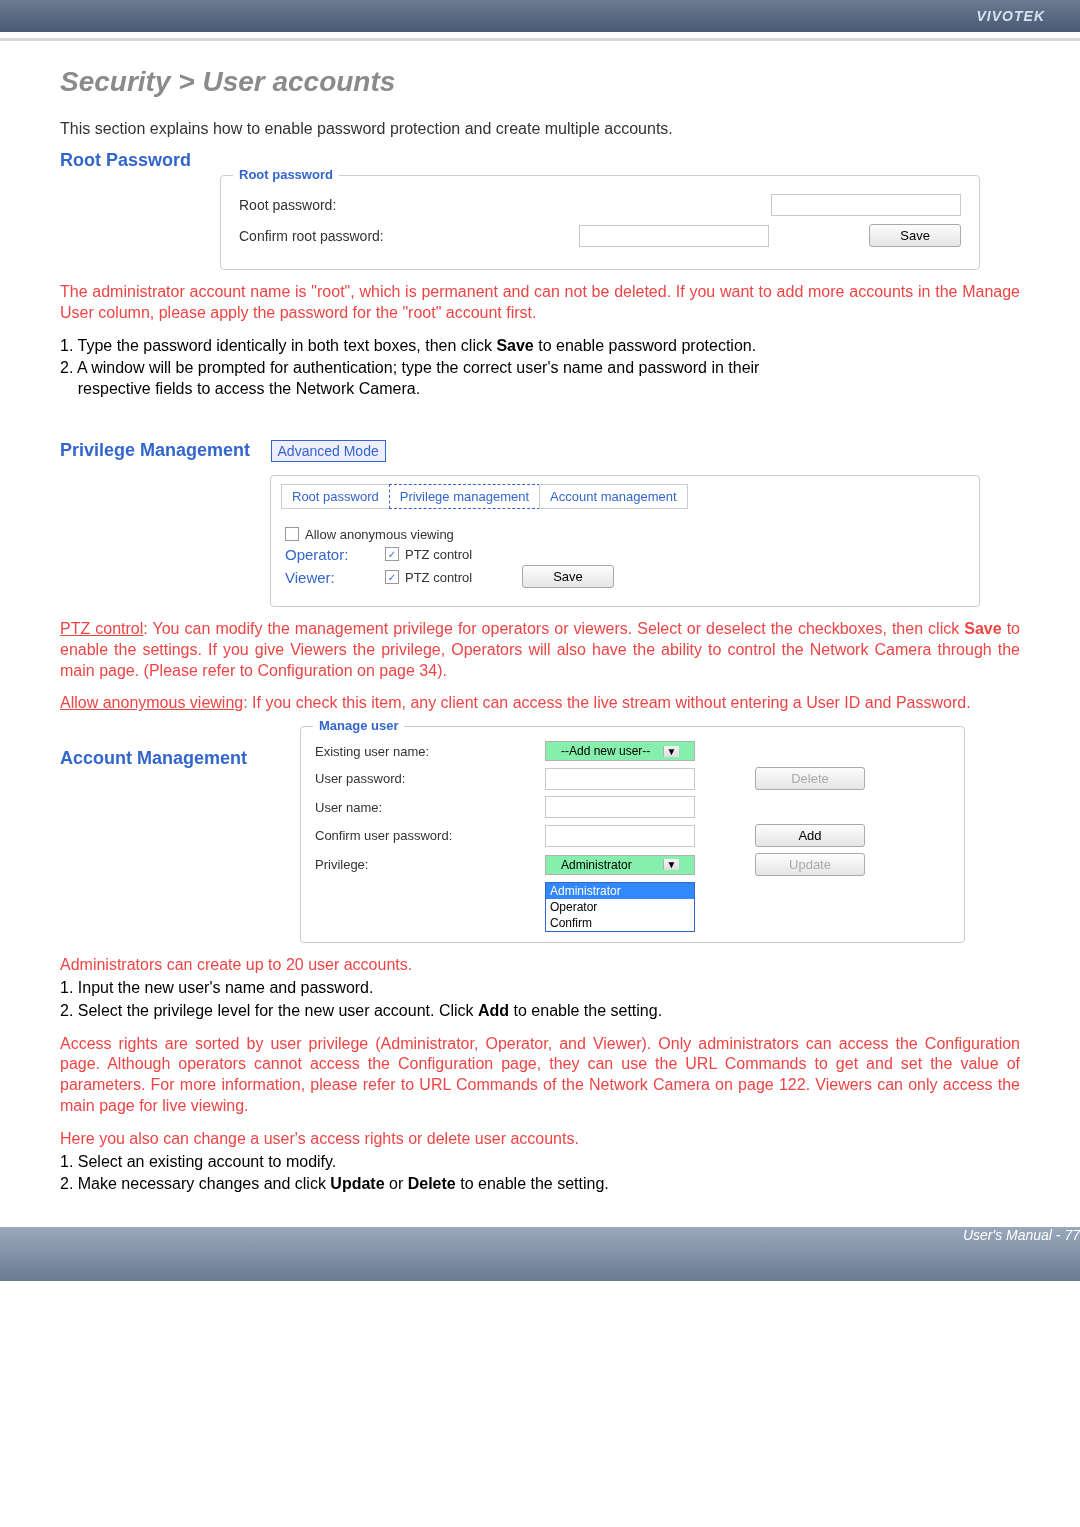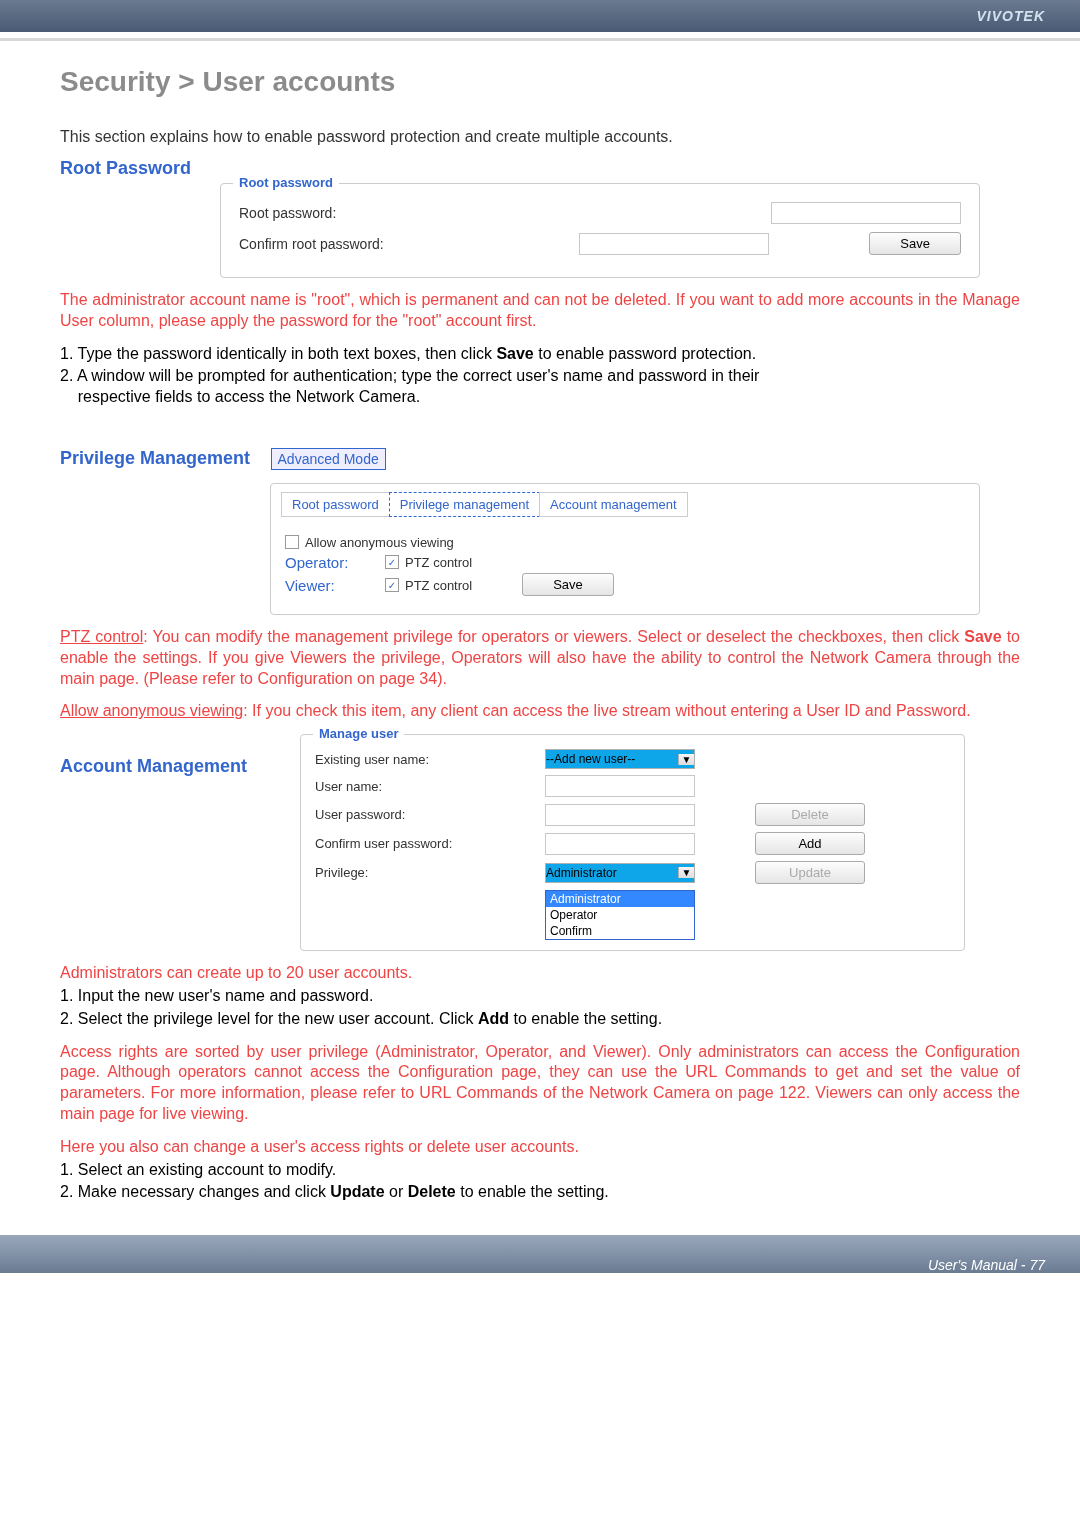--- a/index.html
+++ b/index.html
@@ -33,21 +33,22 @@
       background: #d8d8d8;
       margin: 6px 0 0 0;
     }
     .content {
       padding: 25px 60px 20px 60px;
     }
     h1 {
       color: #8b8b8b;
       font-size: 28px;
       font-weight: bold;
-      margin-bottom: 30px;
+      margin-bottom: 22px;
+      font-style: italic;
     }
     p.intro {
       color: #333;
       font-size: 16px;
       margin-bottom: 0px;
     }
     .section-title {
       color: #3366cc;
       font-size: 18px;
       font-weight: bold;
@@ -213,22 +214,22 @@
       width: 230px;
     }
     .select-ctl {
       border: 1px solid #b0b0b0;
       font-size: 12px;
       height: 20px;
       width: 150px;
       display: flex;
       align-items: center;
       justify-content: space-between;
-      padding: 0 0;
-      background: #0ea5e9;
+      padding: 0 15px;
+      background: #86efac;
     }
     .select-ctl .arrow {
       background: linear-gradient(to bottom, #f5f5f5, #ddd);
       border-left: 1px solid #b0b0b0;
       width: 16px;
       text-align: center;
       font-size: 10px;
     }
     .dropdown-open {
       border: 1px solid #3366cc;
@@ -257,25 +258,24 @@
       vertical-align: top;
       width: 240px;
       margin-top: 22px;
     }
     .account-wrap {
       display: flex;
       align-items: flex-start;
     }
     .footer-bar {
       background: linear-gradient(to bottom, #9aa8bc 0%, #6a7b92 100%);
-      height: 38px;
+      height: 54px;
       display: flex;
       justify-content: flex-end;
-      align-items: flex-end;
-      padding-right: 35px;
+      align-items: flex-start;
       margin-top: 10px;
     }
     .footer-text {
       color: #fff;
       font-style: italic;
       font-size: 14px;
     }
   </style>
 </head>
 <body>
@@ -352,28 +352,28 @@
 
         <div class="manage-row">
           <span class="manage-label">Existing user name:</span>
           <div class="select-ctl">
             <span>--Add new user--</span>
             <span class="arrow">▼</span>
           </div>
         </div>
 
         <div class="manage-row">
-          <span class="manage-label">User name:</span>
-          <input class="form-input" style="width: 150px;">
-        </div>
-
-        <div class="manage-row">
           <span class="manage-label">User password:</span>
           <input class="form-input" style="width: 150px;" type="password">
           <button class="btn side-btn btn-disabled">Delete</button>
+        </div>
+
+        <div class="manage-row">
+          <span class="manage-label">User name:</span>
+          <input class="form-input" style="width: 150px;">
         </div>
 
         <div class="manage-row">
           <span class="manage-label">Confirm user password:</span>
           <input class="form-input" style="width: 150px;" type="password">
           <button class="btn side-btn">Add</button>
         </div>
 
         <div class="manage-row">
           <span class="manage-label">Privilege:</span>

